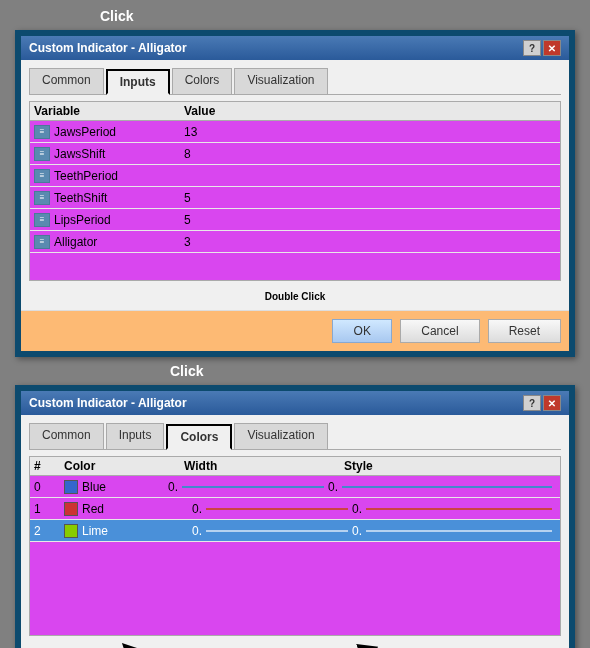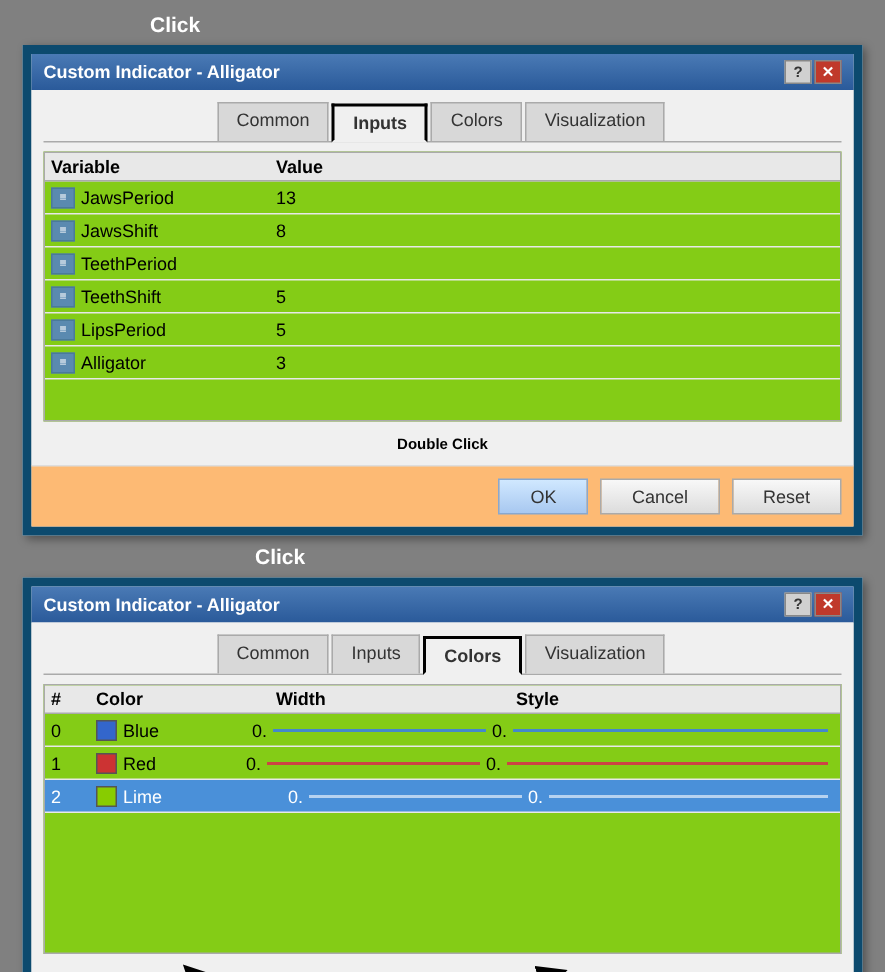--- a/index.html
+++ b/index.html
@@ -64,21 +64,20 @@
       padding: 8px;
       background: #f0f0f0;
     }
 
     
     .tabs {
       display: flex;
       gap: 0;
       margin-bottom: 0;
       border-bottom: 1px solid #aaa;
-      justify-content: center;
     }
 
     .tab {
       padding: 4px 12px;
       background: #d8d8d8;
       border: 1px solid #aaa;
       border-bottom: none;
       cursor: pointer;
       font-size: 12px;
       color: #333;
@@ -90,21 +89,21 @@
       background: #f0f0f0;
       font-weight: bold;
       border: 2px solid #333;
       border-bottom: 1px solid #f0f0f0;
       z-index: 2;
       bottom: -1px;
     }
 
     
     .table-area {
-      background: #84cc16;
+      background: #d946ef;
       border: 1px solid #aaa;
       margin-top: 6px;
       min-height: 180px;
     }
 
     .table-header {
       display: flex;
       background: #e8e8e8;
       border-bottom: 1px solid #aaa;
       padding: 2px 4px;
@@ -336,21 +335,21 @@
           <div style="width:160px; display:flex; align-items:center;">
             0.<span class="line-indicator blue-line"></span>
           </div>
           <div style="flex:1; display:flex; align-items:center;">
             0.<span class="line-indicator blue-line"></span>
           </div>
         </div>
 
         <div class="color-row">
           <div style="width:30px;">1</div>
-          <div style="width:100px; display:flex; align-items:flex-end;">
+          <div style="width:128px; display:flex; align-items:flex-end;">
             <span class="color-swatch" style="background:#cc3333;"></span>
             Red
           </div>
           <div style="width:160px; display:flex; align-items:center;">
             0.<span class="line-indicator red-line"></span>
           </div>
           <div style="flex:1; display:flex; align-items:center;">
             0.<span class="line-indicator red-line"></span>
           </div>
         </div>

